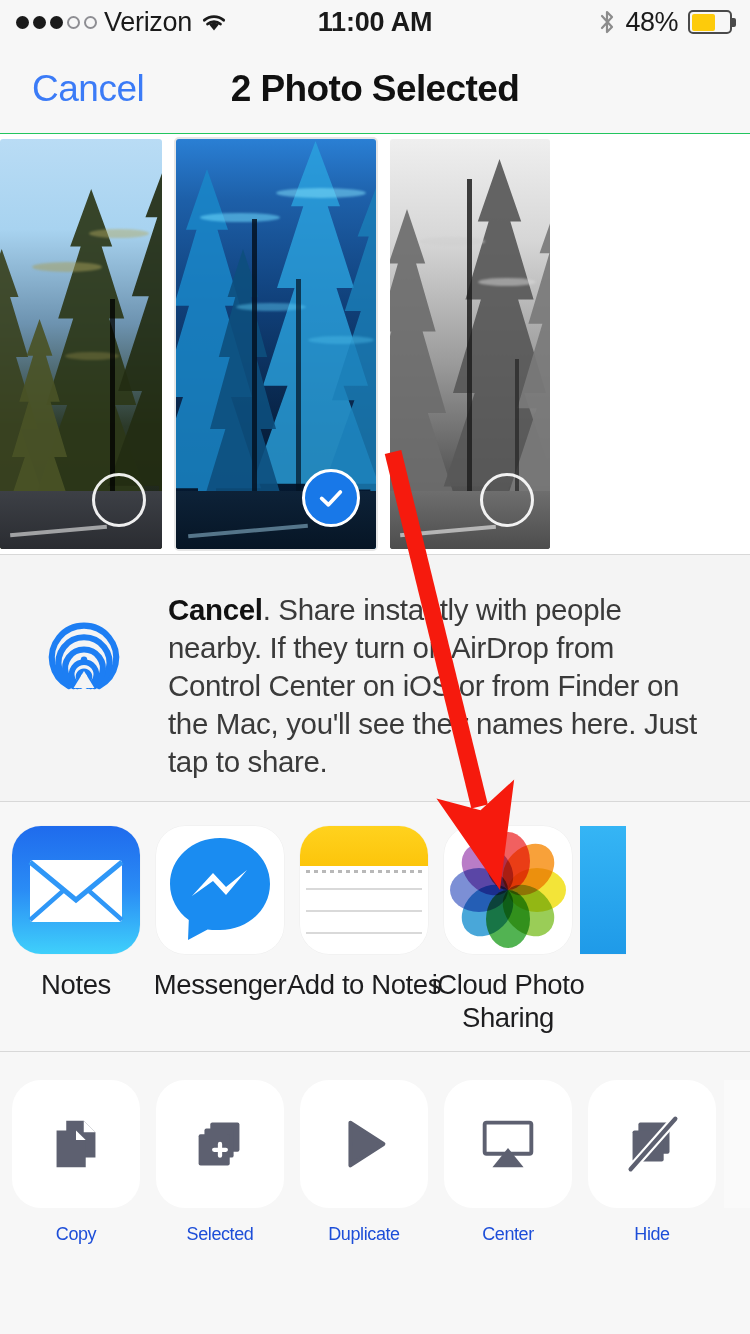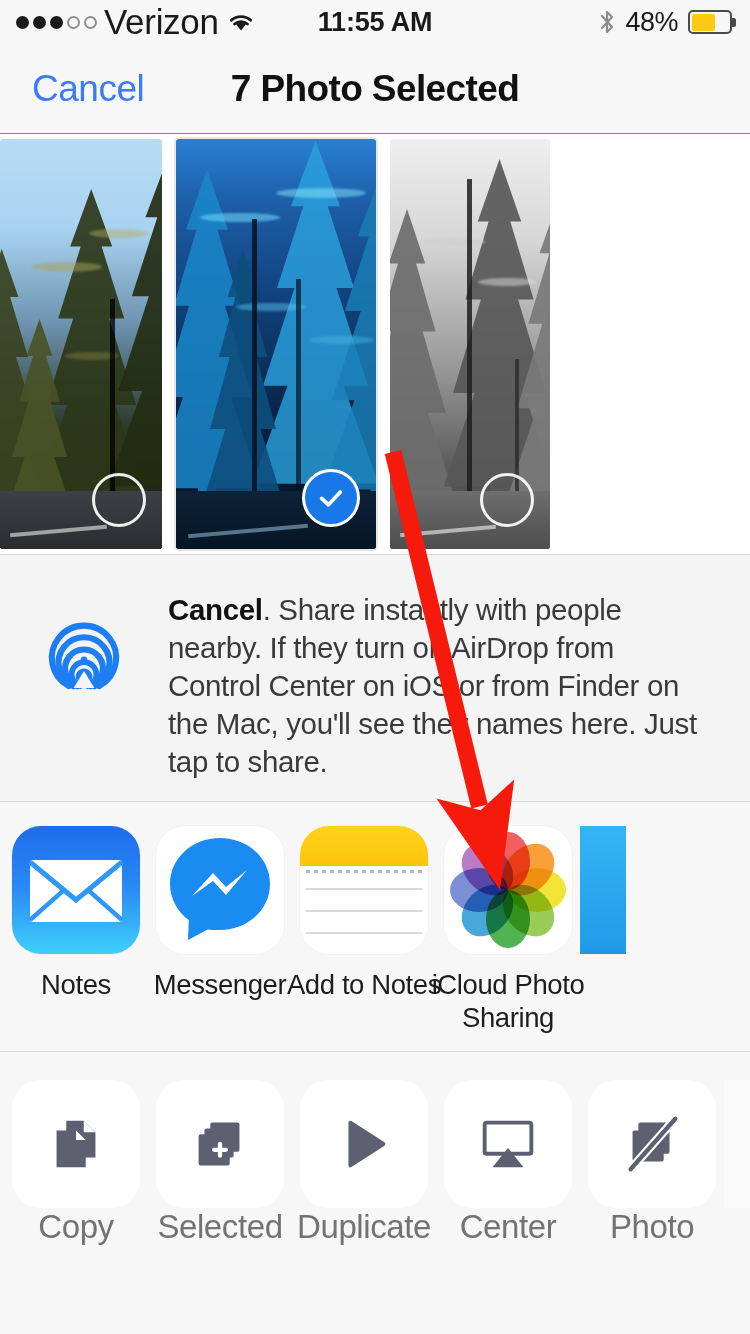--- a/index.html
+++ b/index.html
@@ -15,21 +15,21 @@
   .statusbar {
     position:relative; height:44px; width:750px;
     background:#f7f7f7;
     display:flex; align-items:center;
   }
   .sb-left { display:flex; align-items:center; gap:7px; padding-left:16px; }
   .dots { display:flex; align-items:center; gap:4px; }
   .dot { width:13px; height:13px; border-radius:50%; }
   .dot.fill { background:#1a1a1a; }
   .dot.hollow { background:transparent; border:2px solid #8e8e93; }
-  .carrier { font-size:35px; color:#1a1a1a; letter-spacing:-0.3px; }
+  .carrier { font-size:27px; color:#1a1a1a; letter-spacing:-0.3px; }
   .wifi { width:30px; height:22px; position:relative; }
   .sb-center {
     position:absolute; left:0; right:0; text-align:center;
     font-size:27px; font-weight:bold; color:#1a1a1a; letter-spacing:-0.2px;
   }
   .sb-right {
     position:absolute; right:14px; display:flex; align-items:center; gap:10px;
   }
   .bt { width:16px; height:26px; }
   .batt-pct { font-size:27px; color:#1a1a1a; letter-spacing:-0.5px; }
@@ -214,21 +214,21 @@
     flex:0 0 auto; width:144px; display:flex; flex-direction:column;
     align-items:center; cursor:pointer;
   }
   .action:first-child { margin-left:4px; }
   .action-icon {
     width:128px; height:128px; border-radius:29px; background:#ffffff;
     display:flex; align-items:center; justify-content:center;
     position:relative;
   }
   .action-label {
-    font-size:33px; color:#737373; letter-spacing:-0.4px;
+    margin-top:16px; font-size:18px; color:#1d4ed8; letter-spacing:-0.4px;
   }
   .action.edge { width:40px; overflow:hidden; }
   .action.edge .action-icon { width:128px; opacity:.35; }
   .action.edge .action-label { opacity:.35; }
 
   
   .arrow { position:absolute; left:0; top:0; width:750px; height:1334px;
            pointer-events:none; }
 </style>
 </head>
@@ -247,39 +247,39 @@
       </span>
       <span class="carrier">Verizon</span>
       <span class="wifi">
         <svg viewBox="0 0 30 22" width="30" height="22">
           <path d="M15 19.5 L10.2 13.6 a7.6 7.6 0 0 1 9.6 0 Z" fill="#1a1a1a"></path>
           <path d="M5.4 9.2 a14.6 14.6 0 0 1 19.2 0" stroke="#1a1a1a" stroke-width="2.9" fill="none" stroke-linecap="round"></path>
           <path d="M8.6 13.0 a10 10 0 0 1 12.8 0" stroke="#1a1a1a" stroke-width="2.9" fill="none" stroke-linecap="round"></path>
         </svg>
       </span>
     </div>
-    <div class="sb-center">11:55 AM</div>
+    <div class="sb-center">11:00 AM</div>
     <div class="sb-right">
       <span class="bt">
         <svg viewBox="0 0 16 26" width="16" height="26">
           <path d="M3 7 L13 18 L8 23 L8 3 L13 8 L3 19" stroke="#8c8c8c" stroke-width="2.2" fill="none" stroke-linejoin="round" stroke-linecap="round"></path>
         </svg>
       </span>
       <span class="batt-pct">48%</span>
       <span class="battery">
         <span class="batt-body"></span>
         <span class="batt-fill" id="battfill" style="width: 23.31px; background: rgb(253, 203, 11);"></span>
         <span class="batt-cap"></span>
       </span>
     </div>
   </div>
 
   <div class="navbar">
     <button class="nav-cancel">Cancel</button>
-    <div class="nav-title">7 Photo Selected</div>
+    <div class="nav-title">2 Photo Selected</div>
   </div>
 
   <div class="photostrip">
 
     <div class="photo-tile p1">
       <div class="art">
         <div class="sky-a"></div>
         <div class="trees" style="color:#2f3a1d">
           <span class="tree" style="left:-36%; width:120px; height:300px; color:#39421f;"></span>
           <span class="tree" style="left:10%; width:150px; height:360px; color:#2d3718;"></span>
@@ -468,21 +468,21 @@
 
     <div class="action">
       <div class="action-icon">
         <svg viewBox="0 0 72 72" width="70" height="70">
           <rect x="22" y="14" width="32" height="32" rx="2" fill="#5d6070"></rect>
           <rect x="16" y="22" width="32" height="32" rx="2" fill="#5d6070"></rect>
           <path d="M14 62 L60 10" stroke="#ffffff" stroke-width="9" stroke-linecap="round"></path>
           <path d="M14 62 L60 10" stroke="#5d6070" stroke-width="4.4" stroke-linecap="round"></path>
         </svg>
       </div>
-      <div class="action-label">Photo</div>
+      <div class="action-label">Hide</div>
     </div>
 
     <div class="action edge">
       <div class="action-icon"></div>
       <div class="action-label"></div>
     </div>
   </div>
 
   <svg class="arrow" viewBox="0 0 750 1334">
     <g id="arrowgrp">

